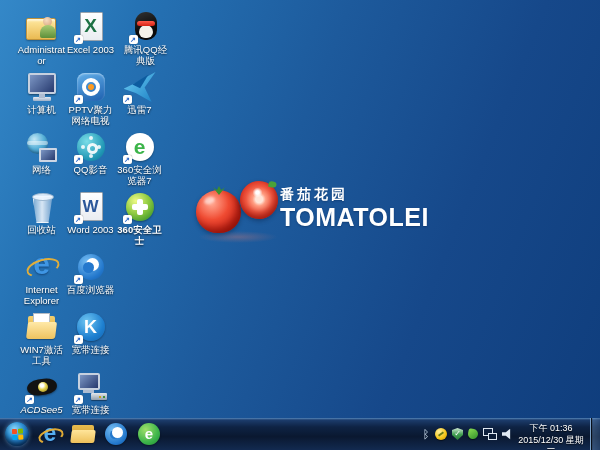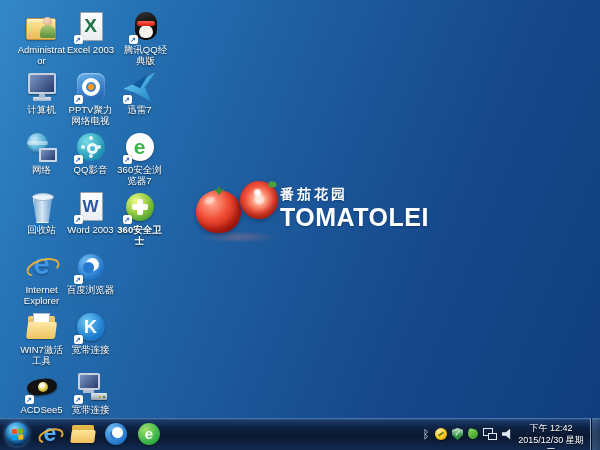--- a/index.html
+++ b/index.html
@@ -250,21 +250,21 @@
     </div>
     <div class="dlabel">WIN7激活工具</div>
   </div>
       <div class="dicon" style="grid-area: 6 / 2;">
     <div class="di di-kugou">
 
       <span class="sc"></span>
     </div>
     <div class="dlabel">宽带连接</div>
   </div>
-      <div class="dicon" style="grid-area: 7 / 1;">
+      <div class="dicon" style="grid-area: 7 / 1; font-style: italic;">
     <div class="di di-acdsee">
       <span class="p1"></span>
 
       <span class="sc"></span>
     </div>
     <div class="dlabel">ACDSee5</div>
   </div>
       <div class="dicon" style="grid-area: 7 / 2;">
     <div class="di di-broadband">
       <span class="p1"></span>
@@ -305,19 +305,19 @@
       </div>
     <div id="tray">
         <span class="tray tray-bluetooth"></span>
         <span class="tray tray-yellow-disc"></span>
         <span class="tray tray-shield"></span>
         <span class="tray tray-leaf"></span>
         <span class="tray tray-network"></span>
         <span class="tray tray-speaker"></span>
       </div>
     <div id="clock">
-      <div>下午 12:42</div>
+      <div>下午 01:36</div>
       <div>2015/12/30 星期三</div>
     </div>
     <div id="show-desktop"></div>
   </div>
 
 </div>
 
 </body></html>

